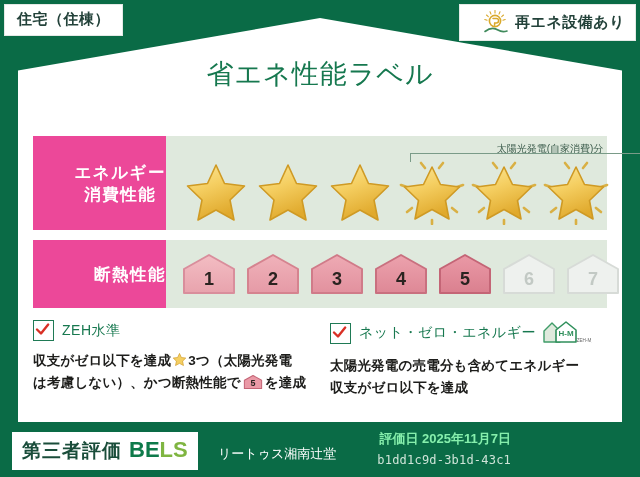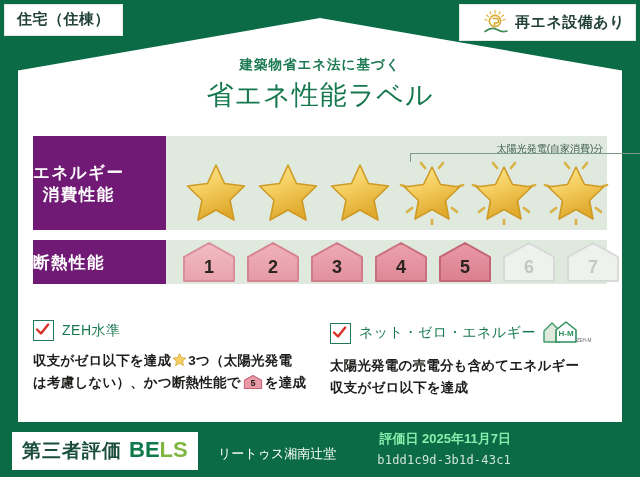--- a/index.html
+++ b/index.html
@@ -60,25 +60,25 @@
   }
 
   
   .panel{
     position:absolute;left:33px;width:574px;
     background:#dfe9dd;
     display:flex;align-items:stretch;
     z-index:5;
   }
   .panel-energy{top:136px;height:94px;}
-  .panel-insul{top:240px;height:44px;}
+  .panel-insul{top:240px;height:68px;}
 
   .panel-label{
-    width:133px;flex:none;background:#701a75;
-    display:flex;align-items:center;justify-content:flex-start;
+    width:133px;flex:none;background:#ec4899;
+    display:flex;align-items:center;justify-content:flex-end;
     text-align:center;
   }
   .panel-label span{
     color:#ffffff;font-weight:bold;font-size:16.5px;line-height:1.35;
     letter-spacing:1.5px;
   }
   .panel-body{flex:1;position:relative;}
 
   
   .stars-row{
@@ -201,21 +201,20 @@
         <line x1="23.2" y1="10.5" x2="20.9" y2="11.2"></line>
       </g>
       <circle cx="13" cy="12" r="5.6" fill="none" stroke="#d9a92b" stroke-width="1.6"></circle>
       <path d="M11 9.6 h3.4 a2.2 2.2 0 0 1 0 4.4 h-1.6 M12.6 14 v2.2" fill="none" stroke="#d9a92b" stroke-width="1.5" stroke-linecap="round"></path>
       <path d="M3 22.5 q7 -5.5 13 -1.5 q4 2.6 9 1" fill="none" stroke="#3f8a5c" stroke-width="1.6" stroke-linecap="round"></path>
     </svg>
     <span class="txt">再エネ設備あり</span>
   </div>
 
   <div class="title-wrap">
-    <div class="title-sub">建築物省エネ法に基づく</div>
     <div class="title-main">省エネ性能ラベル</div>
   </div>
 
   <div class="panel panel-energy">
     <div class="panel-label">
       <span><span>エネルギー</span><br><span>消費性能</span></span>
     </div>
     <div class="panel-body">
 
       <div class="solar-note">

